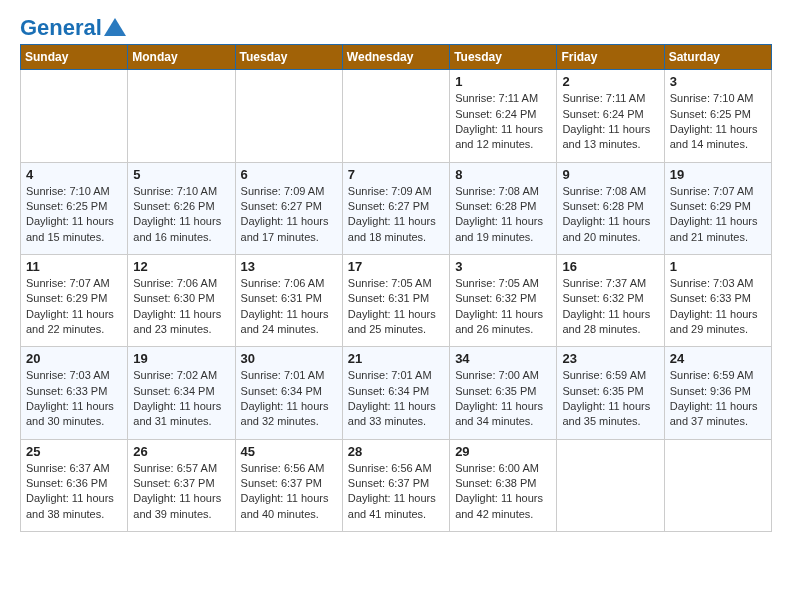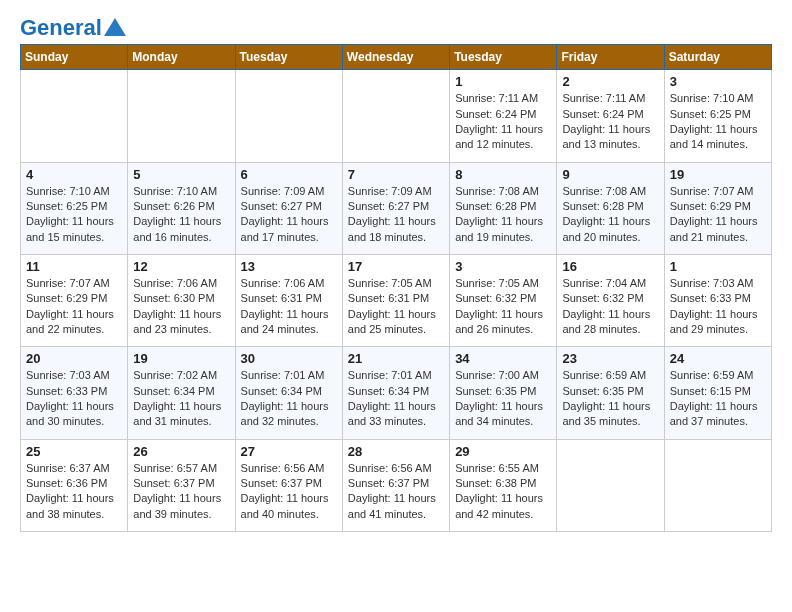--- a/index.html
+++ b/index.html
@@ -233,21 +233,21 @@
           </td>
           <td>
             <span class="day-num">3</span>
             <div class="day-info">Sunrise: 7:05 AM
 Sunset: 6:32 PM
 Daylight: 11 hours
 and 26 minutes.</div>
           </td>
           <td>
             <span class="day-num">16</span>
-            <div class="day-info">Sunrise: 7:04 AM
+            <div class="day-info">Sunrise: 7:37 AM
 Sunset: 6:32 PM
 Daylight: 11 hours
 and 28 minutes.</div>
           </td>
           <td>
             <span class="day-num">1</span>
             <div class="day-info">Sunrise: 7:03 AM
 Sunset: 6:33 PM
 Daylight: 11 hours
 and 29 minutes.</div>
@@ -292,57 +292,57 @@
           <td>
             <span class="day-num">23</span>
             <div class="day-info">Sunrise: 6:59 AM
 Sunset: 6:35 PM
 Daylight: 11 hours
 and 35 minutes.</div>
           </td>
           <td>
             <span class="day-num">24</span>
             <div class="day-info">Sunrise: 6:59 AM
-Sunset: 6:15 PM
+Sunset: 9:36 PM
 Daylight: 11 hours
 and 37 minutes.</div>
           </td>
         </tr>
         <tr>
           <td>
             <span class="day-num">25</span>
             <div class="day-info">Sunrise: 6:37 AM
 Sunset: 6:36 PM
 Daylight: 11 hours
 and 38 minutes.</div>
           </td>
           <td>
             <span class="day-num">26</span>
             <div class="day-info">Sunrise: 6:57 AM
 Sunset: 6:37 PM
 Daylight: 11 hours
 and 39 minutes.</div>
           </td>
           <td>
-            <span class="day-num">27</span>
+            <span class="day-num">45</span>
             <div class="day-info">Sunrise: 6:56 AM
 Sunset: 6:37 PM
 Daylight: 11 hours
 and 40 minutes.</div>
           </td>
           <td>
             <span class="day-num">28</span>
             <div class="day-info">Sunrise: 6:56 AM
 Sunset: 6:37 PM
 Daylight: 11 hours
 and 41 minutes.</div>
           </td>
           <td>
             <span class="day-num">29</span>
-            <div class="day-info">Sunrise: 6:55 AM
+            <div class="day-info">Sunrise: 6:00 AM
 Sunset: 6:38 PM
 Daylight: 11 hours
 and 42 minutes.</div>
           </td>
           <td class="empty"></td>
           <td class="empty"></td>
         </tr>
       </tbody>
   </table>
 </div>

